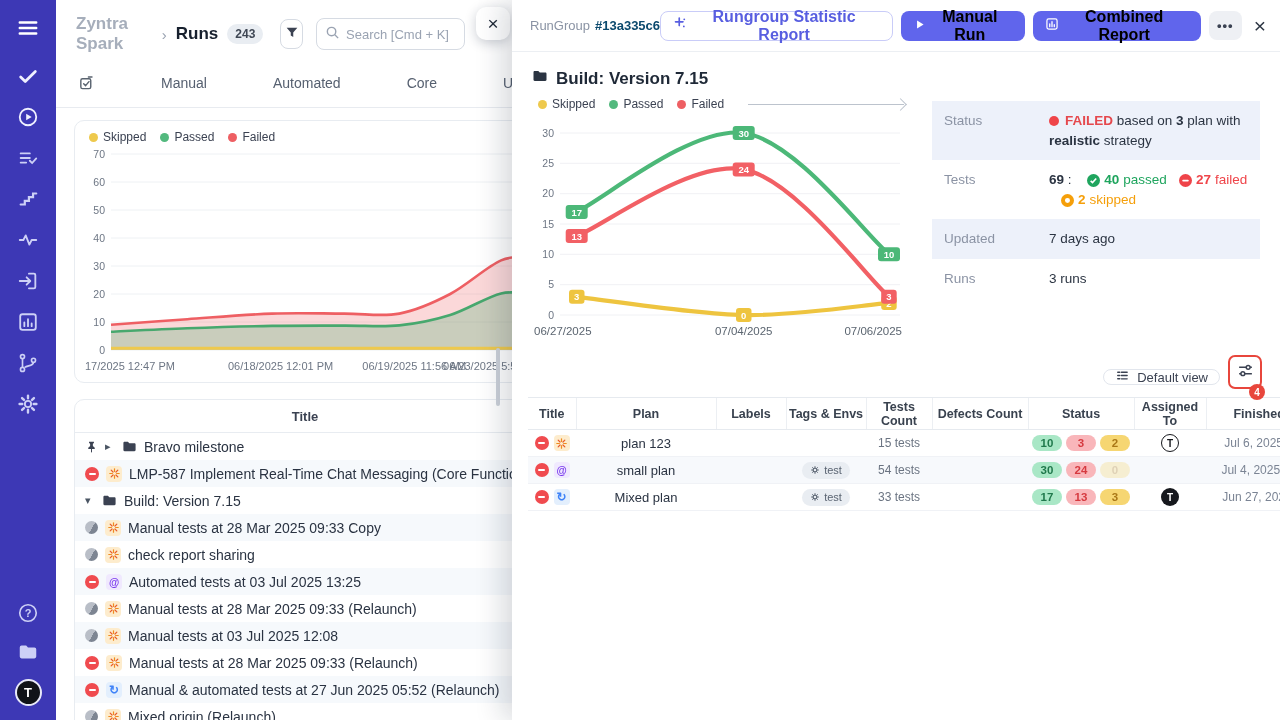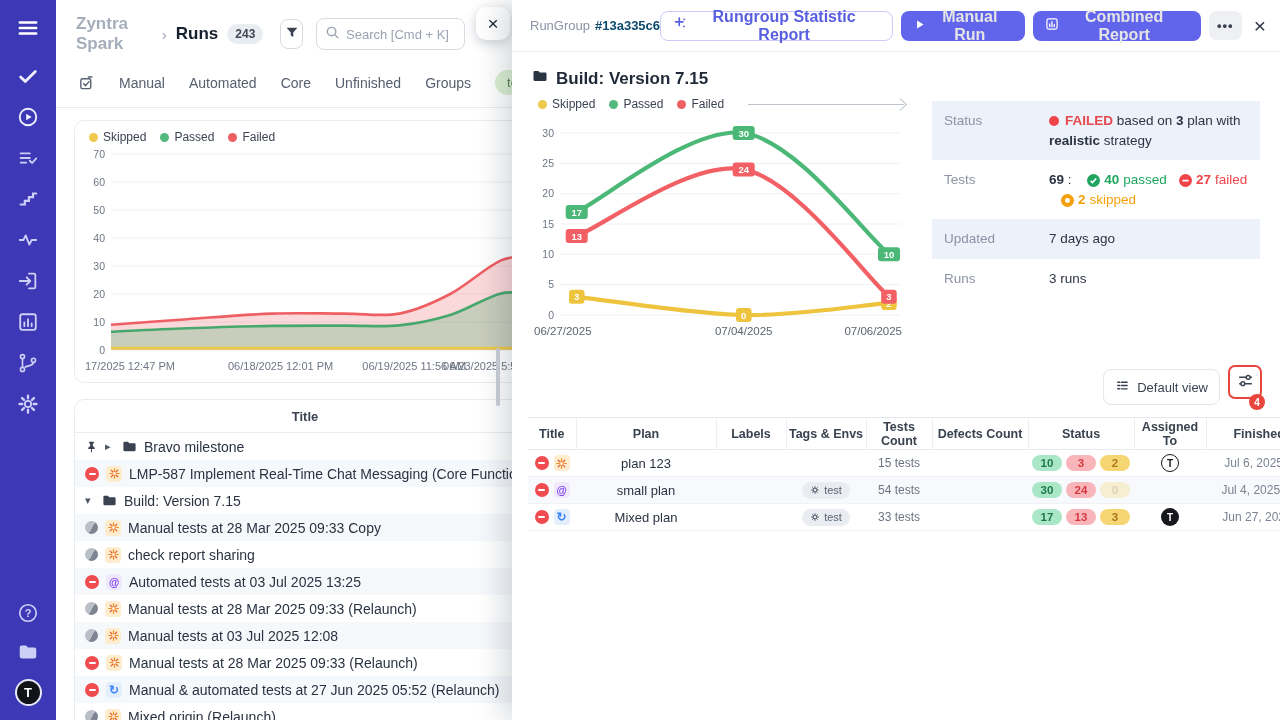--- a/index.html
+++ b/index.html
@@ -33,21 +33,21 @@
     border:1px solid #d6dbe3; border-radius:8px; padding:0 8px; margin-left:4px; background:#fff; }
   .search-box input { border:none; outline:none; width:110px; font-size:13px; color:#3b4252;
     font-family:"Liberation Sans",sans-serif; background:transparent; }
   .search-box input::placeholder { color:#9aa3b2; }
   .hdr-sliders { margin-left:6px; }
   .edge-close { position:absolute; left:420px; top:7px; width:34px; height:33px; background:#fff;
     border-radius:10px; box-shadow:0 3px 12px rgba(20,30,60,.22); display:flex; align-items:center;
     justify-content:center; font-size:19px; color:#1f2937; z-index:6; cursor:pointer; }
   .tabs { display:flex; align-items:center; gap:24px; margin-top:16px; padding:0 0 12px 22px;
     border-bottom:1px solid #e8ebf0; color:#566070; font-size:14px; }
-  .tab { cursor:pointer; }
+  .tab { cursor:pointer;margin-left:42px; }
   .ws-pill { margin-left:auto; background:#dcf0d3; color:#587e57; font-size:13px; border-radius:14px;
     padding:5px 12px; white-space:nowrap; margin-right:-14px; }
   .chart-card { margin:12px 0 0 18px; width:462px; border:1px solid #e8ecf1; border-radius:10px;
     padding:9px 0 2px 8px; }
   .legend { display:flex; align-items:center; gap:14px; padding-left:6px; font-size:12px; color:#3b4252; }
   .lg-item { display:flex; align-items:center; gap:5px; }
   .lg-dot { width:9px; height:9px; border-radius:50%; }
   .lg-skipped { background:#eec94d; } .lg-passed { background:#53b97e; } .lg-failed { background:#ee5f63; }
   .legend-arrow { flex:1; height:0; border-top:1.5px solid #bcc3cd; position:relative; margin:0 6px 0 10px; }
   .legend-arrow::after { content:""; position:absolute; right:-1px; top:-5px; width:8px; height:8px;
@@ -75,41 +75,41 @@
   
   .panel { position:absolute; left:512px; top:0; width:768px; height:720px; background:#fff;
     box-shadow:-10px 0 26px rgba(15,23,42,.16); z-index:10; }
   .panel-header { height:52px; display:flex; align-items:center; padding:0 14px 0 18px; border-bottom:1px solid #eceff3; }
   .ph-label { color:#8a93a4; font-size:13px; }
   .ph-id { color:#0c4a6e; font-size:13px; font-weight:bold; margin-left:5px; }
   .ph-actions { margin-left:auto; display:flex; align-items:center; gap:8px; }
   .btn { height:30px; border-radius:8px; font-size:16px; font-weight:bold; display:inline-flex;
     align-items:center; gap:0; padding:0 12px; cursor:pointer; border:none; font-family:"Liberation Sans",sans-serif; }
   .btn-outline { background:#fff; border:1px solid #c9ccf8; color:#585ee0; }
-  .btn-solid { background:#6065ec; color:#e5e5e5;justify-content:center; }
+  .btn-solid { background:#6065ec; color:#000000;justify-content:center; }
   .more-btn { width:34px; height:29px; background:#eef0f4; border-radius:8px; border:none; color:#3b4252;
     font-size:13px; font-weight:bold; cursor:pointer; letter-spacing:1px; }
   .panel-close { background:none; border:none; font-size:21px; color:#2b3442; cursor:pointer; margin-left:4px; }
   .panel-title { display:flex; align-items:center; gap:8px; padding:16px 20px 6px; font-size:17px;
     font-weight:bold; color:#1f2937; }
   .panel-body { display:flex; padding:2px 20px 0; gap:22px; }
   .chart-box { width:378px; flex:0 0 auto; }
   .details { flex:1; margin-top:4px; font-size:13.5px; }
   .d-row { display:flex; padding:10px 12px; line-height:1.45; }
   .d-row.alt { background:#edf1fa; }
   .d-label { width:105px; flex:0 0 auto; color:#8b93a4; }
   .d-value { color:#2b3442; }
   .dot-failed { display:inline-block; width:10px; height:10px; border-radius:50%; background:#ef4449;
     margin-right:6px; vertical-align:-1px; }
   .failed-txt { color:#e5484d; }
   .tv { display:inline-flex; align-items:center; gap:4px; margin-left:12px; white-space:nowrap; }
   .tv svg { vertical-align:middle; }
   .tv-g { color:#1fa55e; } .tv-r { color:#ef4449; } .tv-o { color:#f59f0a; }
   .toolbar { display:flex; justify-content:flex-end; align-items:center; gap:12px; padding:14px 22px 10px; }
-  .view-btn { height:36px; background:#fff; border:1px solid #e2e6ed; border-radius:8px; color:#3b4252;
+  .view-btn { height:16px; background:#fff; border:1px solid #e2e6ed; border-radius:8px; color:#3b4252;
     font-size:13px; display:inline-flex; align-items:center; gap:7px; padding:0 11px; cursor:pointer;
     font-family:"Liberation Sans",sans-serif;margin-top:10px; }
   .sliders-wrap { position:relative; }
   .sliders-btn { width:26px; height:26px; border:none; background:#fff; border-radius:6px; cursor:pointer;
     display:flex; align-items:center; justify-content:center; }
   .ann-box { position:absolute; left:-4px; top:-4px; right:-4px; bottom:-4px; border:2.5px solid #e8463c;
     border-radius:7px; pointer-events:none; }
   .ann-badge { position:absolute; right:-7px; bottom:-15px; width:16px; height:16px; border-radius:50%;
     background:#e8463c; color:#fff; font-size:10px; font-weight:bold; display:flex; align-items:center;
     justify-content:center; }

